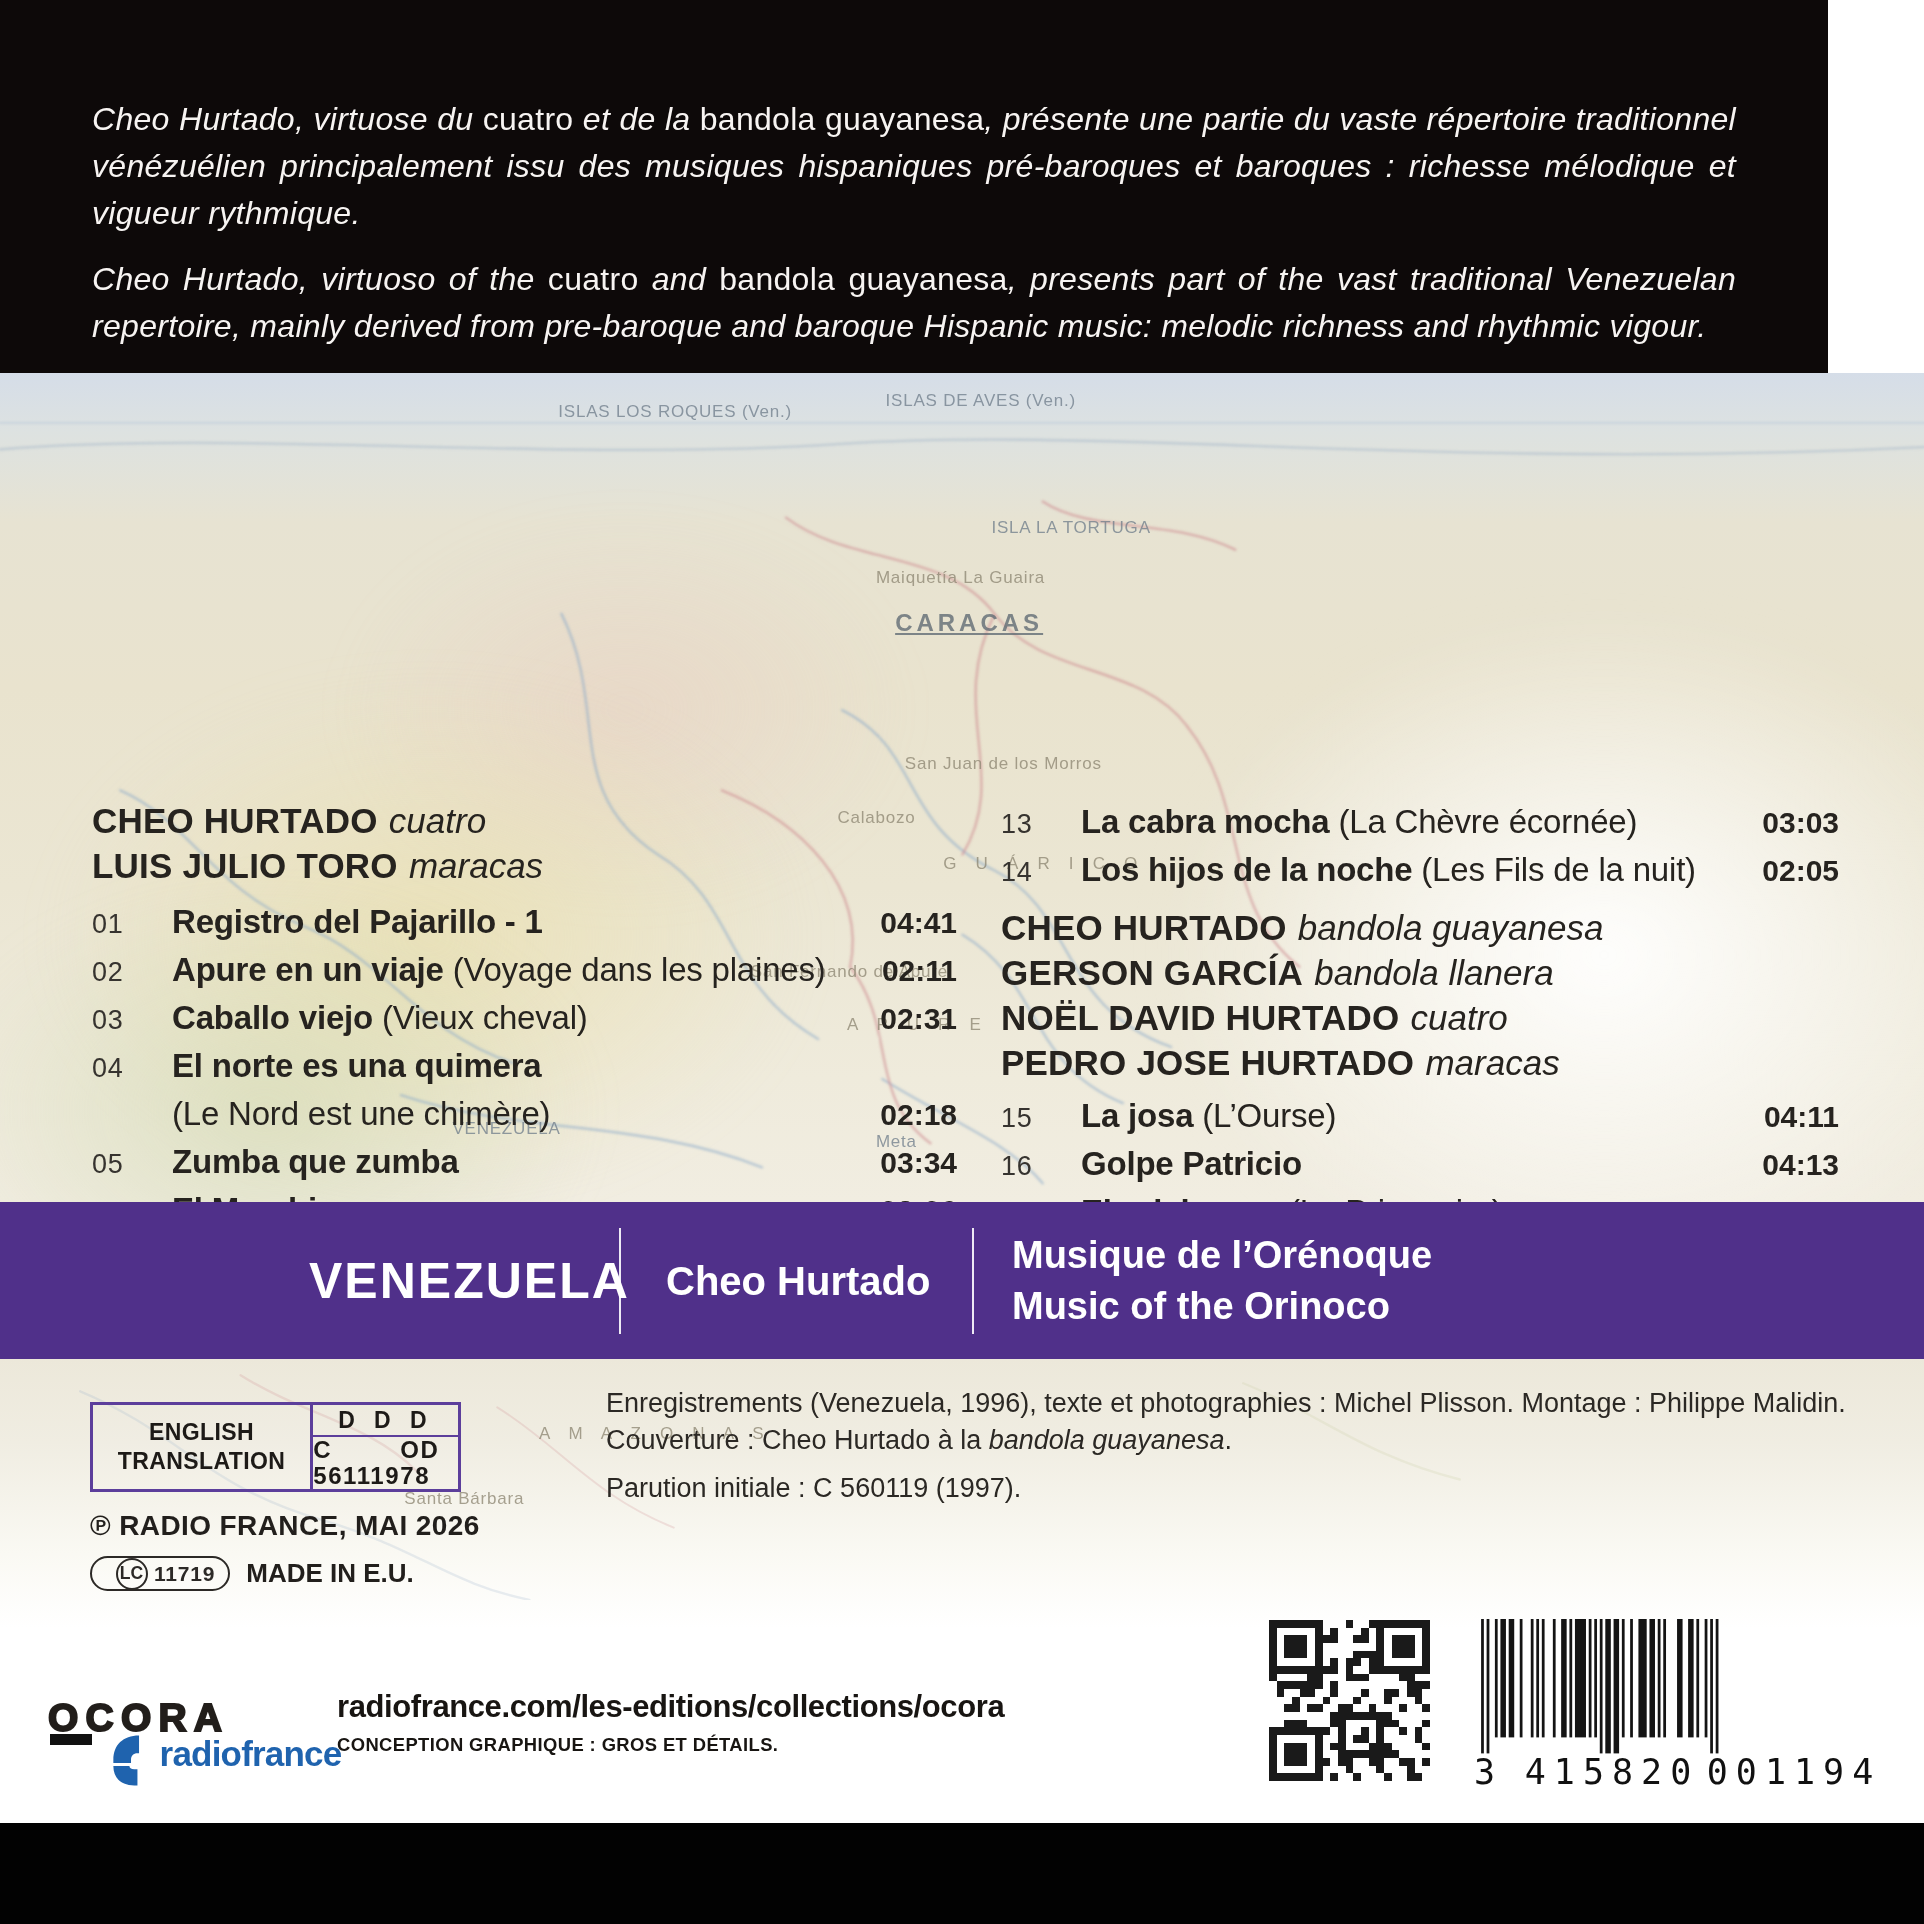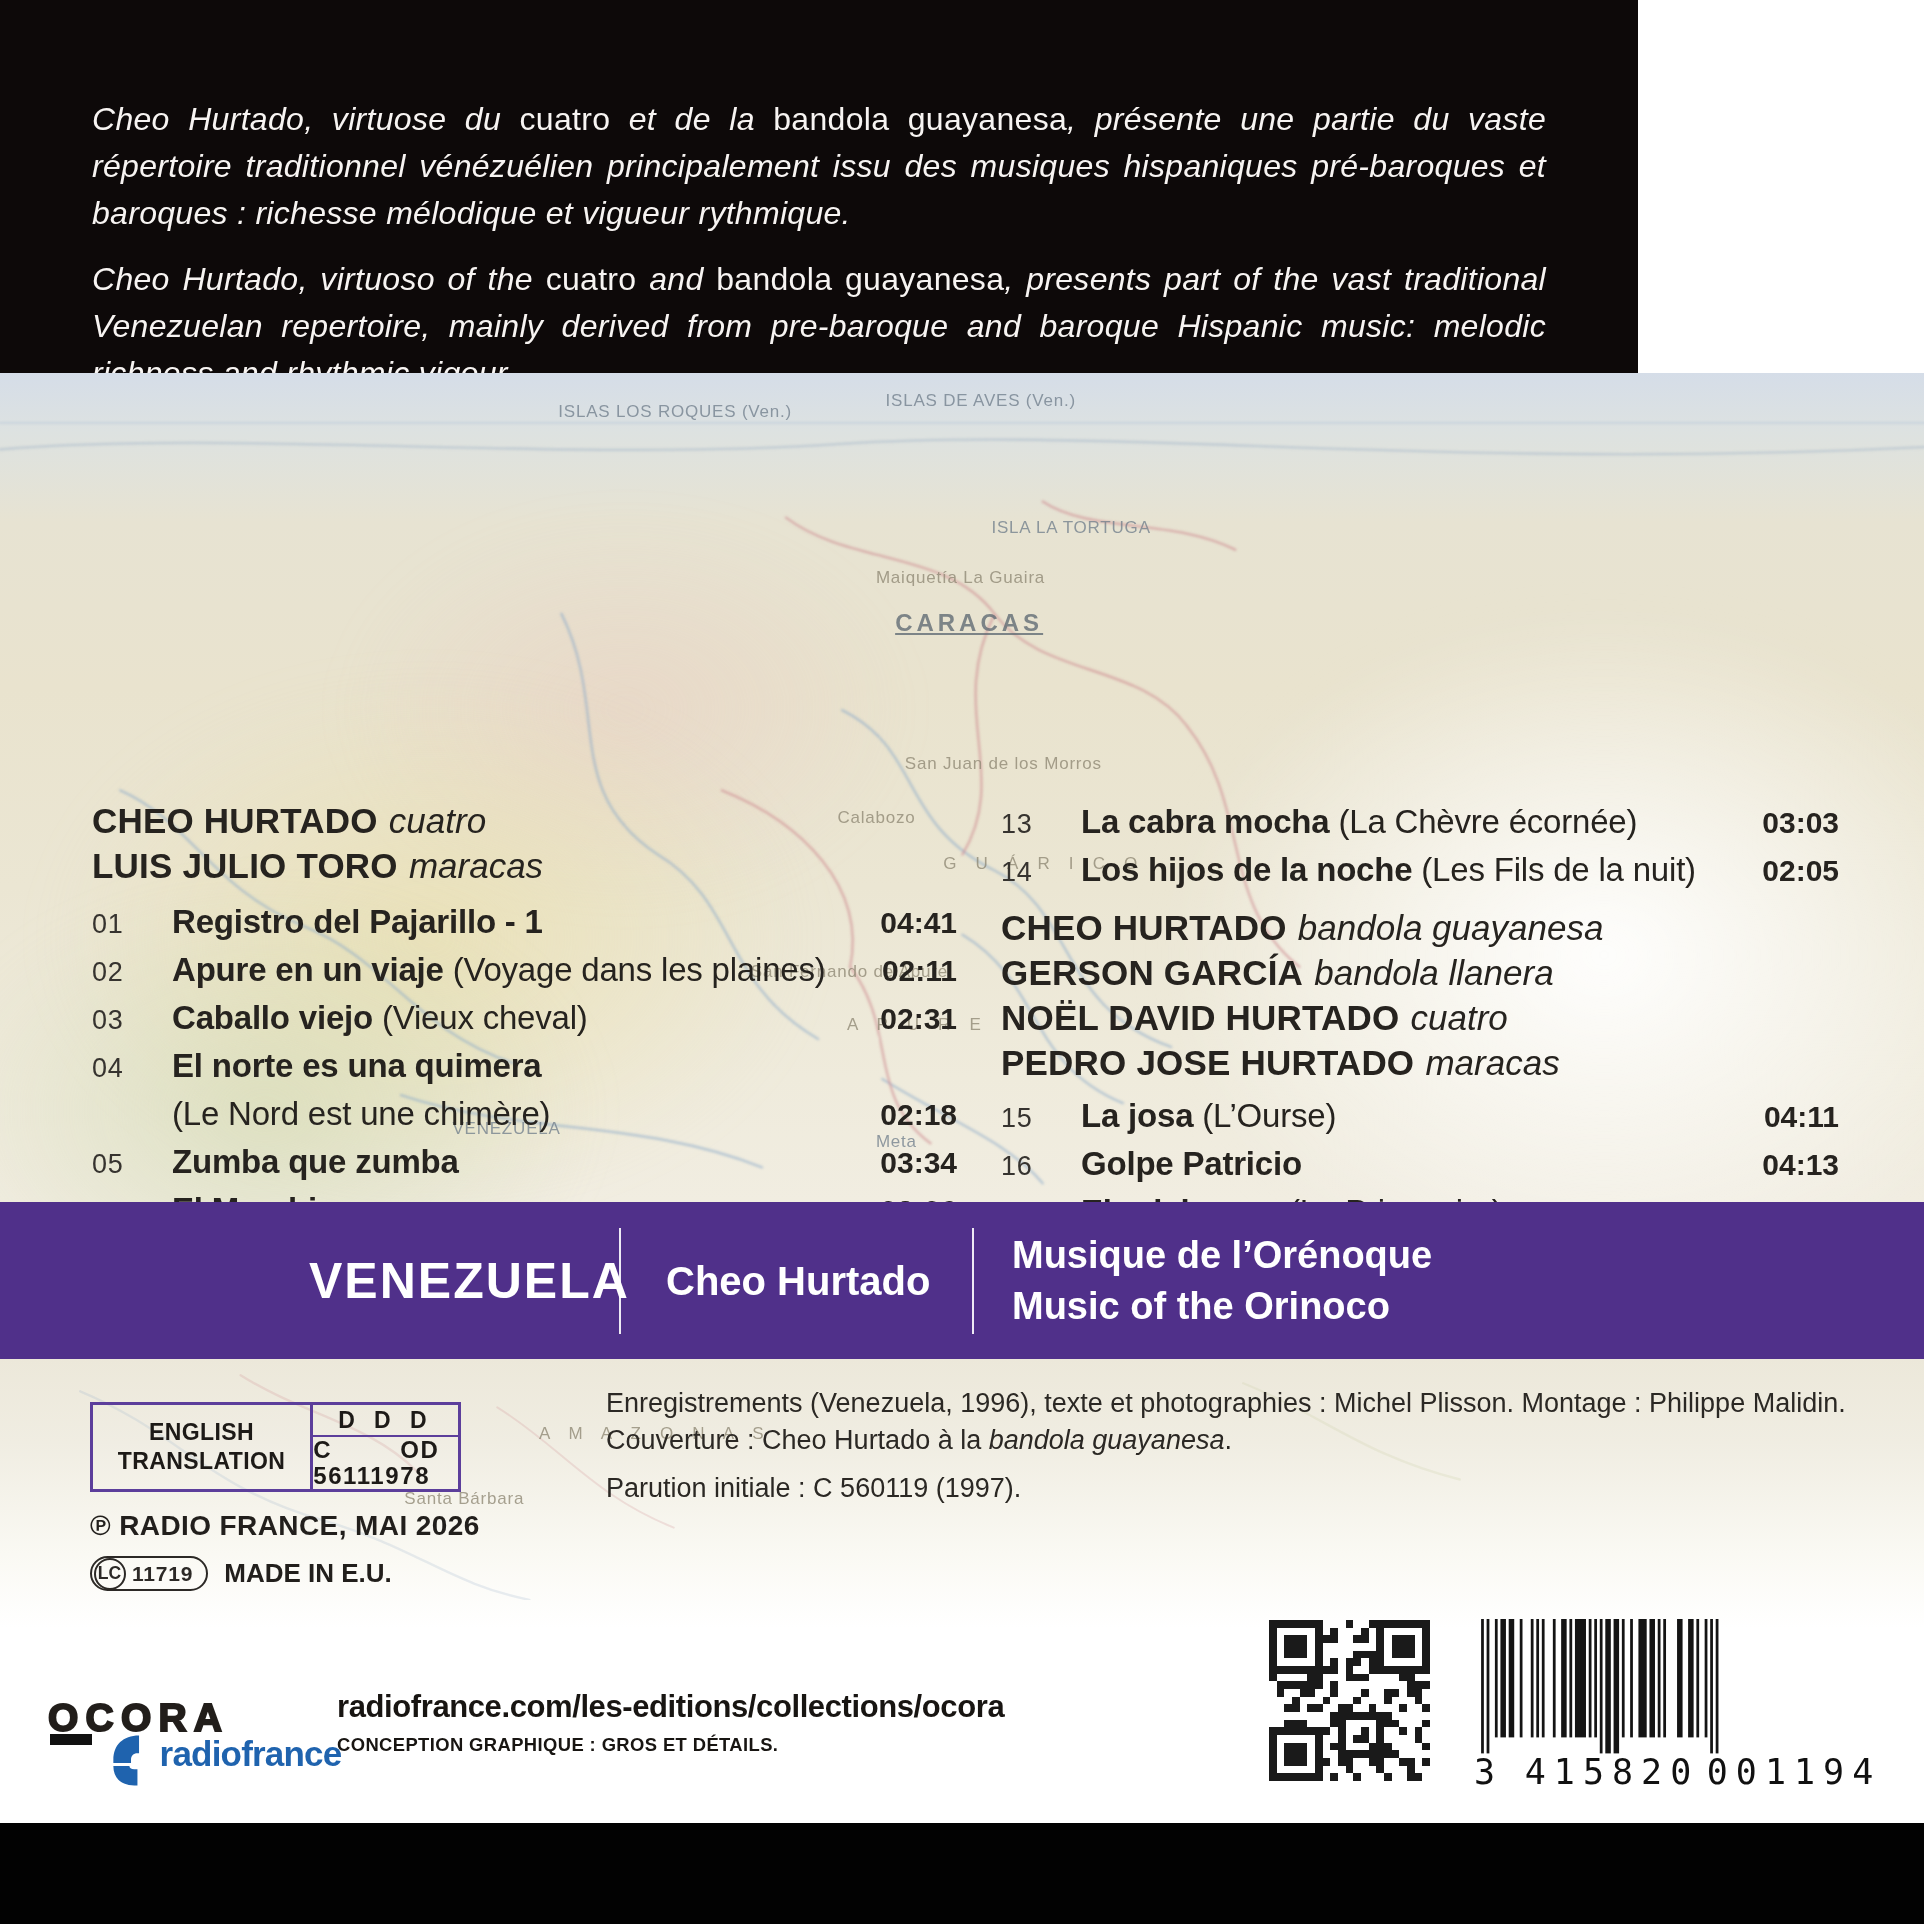--- a/index.html
+++ b/index.html
@@ -4,21 +4,21 @@
 <style>
   html,body { margin:0; padding:0; background:#222; }
   #cover {
     position:relative; width:1925px; height:1925px; overflow:hidden;
     background:#fff;
     font-family:"Liberation Sans","DejaVu Sans",sans-serif;
     -webkit-font-smoothing:antialiased;
   }
   
   .intro-band {
-    position:absolute; left:0; top:0; width:1638px; height:373px;
+    position:absolute; left:0; top:0; width:1828px; height:373px;
     background:var(--black,#0d0909);
     box-sizing:border-box; padding:96px 92px 8px 92px;
   }
   .intro-par {
     color:#f7f4f2; font-size:32px; line-height:47px; font-style:italic;
     text-align:justify; letter-spacing:0.3px; margin:0 0 19px 0;
   }
   .intro-par .seg-r { font-style:normal; }
   
   .map-section {
@@ -84,21 +84,21 @@
   .trans-right { flex:1; display:flex; flex-direction:column; }
   .trans-ddd { height:38%; border-bottom:2.4px solid #5c3e9b; display:flex; align-items:center; justify-content:center;
     font-weight:700; font-size:23px; letter-spacing:6.4px; color:#1d1a17; }
   .trans-cat { flex:1; display:flex; flex-direction:row; align-items:center; justify-content:center;
     font-weight:700; font-size:24px; line-height:26px; color:#1d1a17; letter-spacing:1.6px; }
   .phonogram { position:absolute; left:90px; top:151px; font-size:28px; font-weight:700; color:#221f1c; letter-spacing:0.4px; }
   .lc-line { position:absolute; left:90px; top:197px; display:flex; align-items:center; gap:16px; }
   .lc-pill { display:inline-flex; align-items:center; border:2.4px solid #2c2926; border-radius:24px;
     padding:1.6px 13px 1.6px 1.6px; height:35px; box-sizing:border-box; }
   .lc-c { display:inline-flex; align-items:center; justify-content:center; width:32px; height:32px;
-    border:2.4px solid #2c2926; border-radius:50%; box-sizing:border-box; font-size:17.6px; font-weight:700; color:#2c2926; margin-right:6.4px; }
+    border:2.4px solid #2c2926; border-radius:50%; box-sizing:border-box; font-size:17.6px; font-weight:700; color:#2c2926; margin-right:6.4px;margin-left:22px; }
   .lc-num { font-size:21px; font-weight:700; color:#2c2926; letter-spacing:0.8px; }
   .made-in { font-size:26px; font-weight:700; color:#221f1c; }
   .credits { position:absolute; left:606px; top:26px; width:1239px; color:#2b2824; font-size:27px; line-height:37px; }
   .credits .cr-line { white-space:nowrap; }
   .credits .gap { height:11.2px; }
   .credits .it { font-style:italic; }
   
   .ocora { position:absolute; left:48px; top:337px; font-size:39px; font-weight:700; color:#221e1b;
     letter-spacing:7.2px; -webkit-text-stroke:2px #221e1b; }
   .rf-row { position:absolute; left:50px; top:375px; display:flex; align-items:flex-start; }

